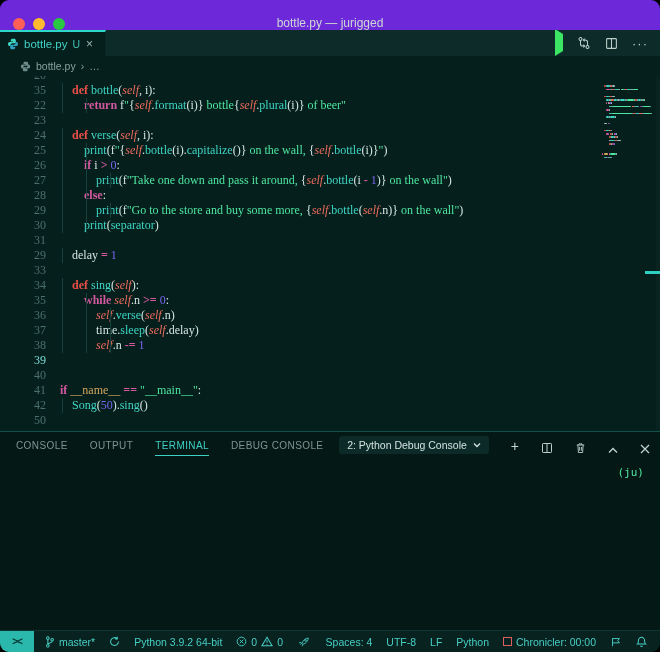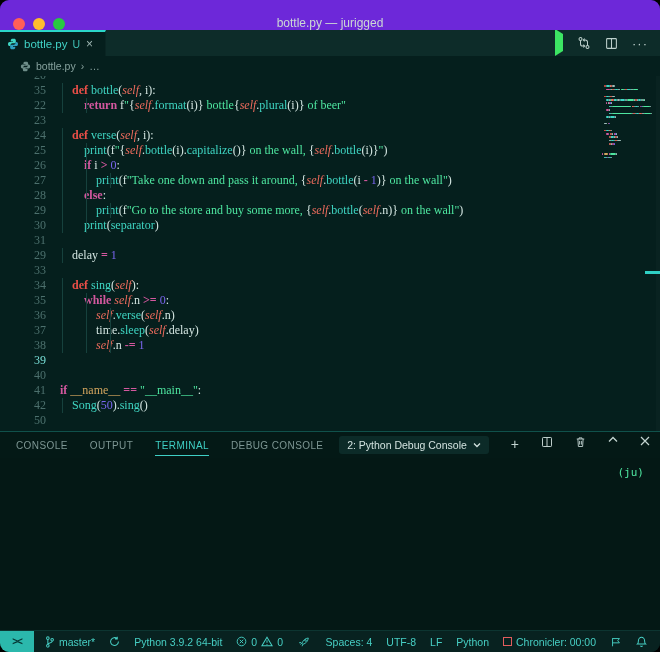--- a/index.html
+++ b/index.html
@@ -50,21 +50,21 @@
   .mtk-n{background:#3fd6c3}.mtk-s{background:#ee6c5d}.mtk-t{background:#4ee6a0}
   .mtk-u{background:#7b66f0}.mtk-g{background:#d4a55e}
   .ov-dash{position:absolute;right:0;top:195px;width:15px;height:3px;background:#2fd0c4;}
   .scrolltrack{position:absolute;right:0;top:0;bottom:0;width:4px;background:rgba(255,255,255,0.02);}
 
   
   .panel-header{height:27px;background:#041916;border-top:1px solid #10514b;display:flex;align-items:center;padding:0 10px;flex:0 0 auto;}
   .ptabs{display:flex;gap:22px;padding-left:6px;}
   .ptab{font-size:10px;letter-spacing:.4px;color:#7d9693;padding:6px 0 4px;}
   .ptab.active{color:#3fd0c5;border-bottom:1.5px solid #3fd0c5;}
-  .pactions{margin-left:auto;display:flex;align-items:flex-start;gap:22px;}
+  .pactions{margin-left:auto;display:flex;align-items:flex-end;gap:22px;}
   .dropdown{display:flex;align-items:center;gap:6px;background:#0c2b28;border-radius:3px;padding:3px 8px;color:#d2e2df;font-size:10.5px;}
   .p-ico{color:#c3d4d1;font-size:14px;display:flex;align-items:center;}
 
   
   .terminal{flex:0 0 172px;background:#041815;position:relative;font-family:"DejaVu Sans Mono","Liberation Mono",monospace;font-size:11px;padding:8px 14px;}
   .tl-g{color:#d4a55e}
   .tl-w{color:#e8f1ef;font-weight:bold}
   .tl-f{color:#d4589f;font-weight:bold}
   .tl-c{color:#49c5e8}
   .cursor{display:inline-block;width:6px;height:12px;background:#c6d6d3;vertical-align:-2px;}

